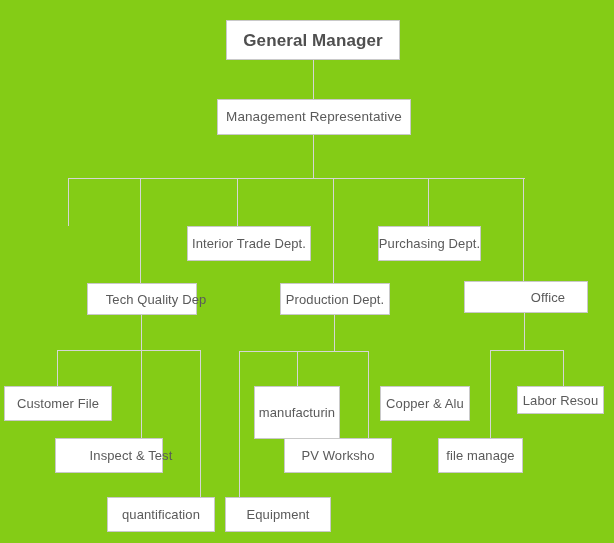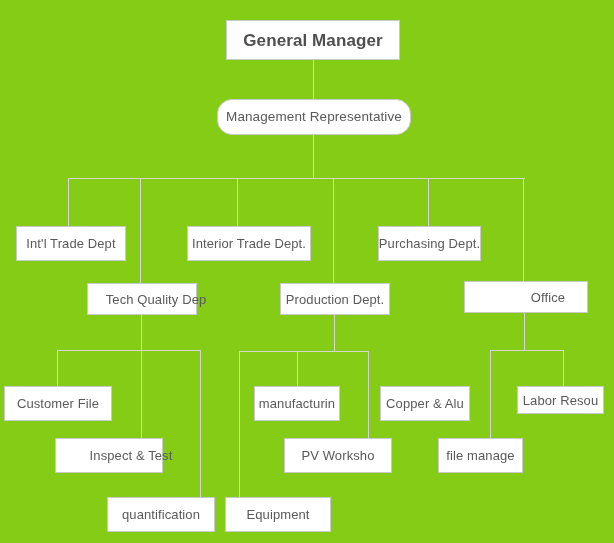--- a/index.html
+++ b/index.html
@@ -36,21 +36,20 @@
     z-index: 2;
   }
   .node.root {
     font-size: 17px;
     font-weight: bold;
     color: #4f4f4f;
     border-color: #cdcdcd;
   }
   .node.level2 {
     font-size: 13.5px;
-    border-radius: 15px;
   }
   .connector {
     position: absolute;
     background: #d5d5d5;
     z-index: 1;
   }
   .connector.h {
     height: 1px;
   }
   .connector.v {
@@ -79,28 +78,27 @@
     <div class="connector h" style="left: 239px; top: 351px; background: rgb(213, 213, 213); width: 130px; height: 1px;"></div>
     <div class="connector v" style="left: 239px; top: 351px; background: rgb(213, 213, 213); height: 146px; width: 1px;"></div>
     <div class="connector v" style="left: 297px; top: 351px; background: rgb(213, 213, 213); height: 35px; width: 1px;"></div>
     <div class="connector v" style="left: 368px; top: 351px; background: rgb(213, 213, 213); height: 87px; width: 1px;"></div>
     <div class="connector v" style="left: 524px; top: 313px; background: rgb(213, 213, 213); height: 37px; width: 1px;"></div>
     <div class="connector h" style="left: 490px; top: 350px; background: rgb(213, 213, 213); width: 74px; height: 1px;"></div>
     <div class="connector v" style="left: 490px; top: 350px; background: rgb(213, 213, 213); height: 88px; width: 1px;"></div>
     <div class="connector v" style="left: 563px; top: 350px; background: rgb(213, 213, 213); height: 36px; width: 1px;"></div>
     <div class="node root" style="left: 226px; top: 20px; width: 174px; height: 40px; border-color: rgb(201, 201, 201); color: rgb(79, 79, 79);">General Manager</div>
     <div class="node level2" style="left: 217px; top: 99px; width: 194px; height: 36px; border-color: rgb(201, 201, 201); color: rgb(90, 90, 90);">Management Representative</div>
-    <div class="node" style="left: 16px; top: 226px; width: 110px; height: 35px; border-color: rgb(201, 201, 201); color: rgb(90, 90, 90);">Int'l Trade Dept</div>
     <div class="node" style="left: 187px; top: 226px; width: 124px; height: 35px; border-color: rgb(201, 201, 201); color: rgb(90, 90, 90);">Interior Trade Dept.</div>
     <div class="node" style="left: 378px; top: 226px; width: 103px; height: 35px; border-color: rgb(201, 201, 201); color: rgb(90, 90, 90);">Purchasing Dept.</div>
     <div class="node" style="left: 87px; top: 283px; width: 110px; height: 32px; border-color: rgb(201, 201, 201); color: rgb(90, 90, 90); padding-left: 28px;">Tech Quality Dep</div>
     <div class="node" style="left: 280px; top: 283px; width: 110px; height: 32px; border-color: rgb(201, 201, 201); color: rgb(90, 90, 90);">Production Dept.</div>
     <div class="node" style="left: 464px; top: 281px; width: 124px; height: 32px; border-color: rgb(201, 201, 201); color: rgb(90, 90, 90); padding-left: 44px;">Office</div>
     <div class="node" style="left: 4px; top: 386px; width: 108px; height: 35px; border-color: rgb(201, 201, 201); color: rgb(90, 90, 90);">Customer File</div>
     <div class="node" style="left: 55px; top: 438px; width: 108px; height: 35px; border-color: rgb(201, 201, 201); color: rgb(90, 90, 90); padding-left: 44px;">Inspect &amp; Test</div>
     <div class="node" style="left: 107px; top: 497px; width: 108px; height: 35px; border-color: rgb(201, 201, 201); color: rgb(90, 90, 90);">quantification</div>
     <div class="node" style="left: 225px; top: 497px; width: 106px; height: 35px; border-color: rgb(201, 201, 201); color: rgb(90, 90, 90);">Equipment</div>
-    <div class="node" style="left: 254px; top: 386px; width: 86px; height: 35px; border-color: rgb(201, 201, 201); color: rgb(90, 90, 90);">manufacturin</div>
+    <div class="node" style="left: 254px; top: 386px; width: 86px; height: 53px; border-color: rgb(201, 201, 201); color: rgb(90, 90, 90);">manufacturin</div>
     <div class="node" style="left: 284px; top: 438px; width: 108px; height: 35px; border-color: rgb(201, 201, 201); color: rgb(90, 90, 90);">PV Worksho</div>
     <div class="node" style="left: 380px; top: 386px; width: 90px; height: 35px; border-color: rgb(201, 201, 201); color: rgb(90, 90, 90);">Copper &amp; Alu</div>
     <div class="node" style="left: 438px; top: 438px; width: 85px; height: 35px; border-color: rgb(201, 201, 201); color: rgb(90, 90, 90);">file manage</div>
     <div class="node" style="left: 517px; top: 386px; width: 87px; height: 28px; border-color: rgb(201, 201, 201); color: rgb(90, 90, 90);">Labor Resou</div>
   </div>
 
 </body></html>

